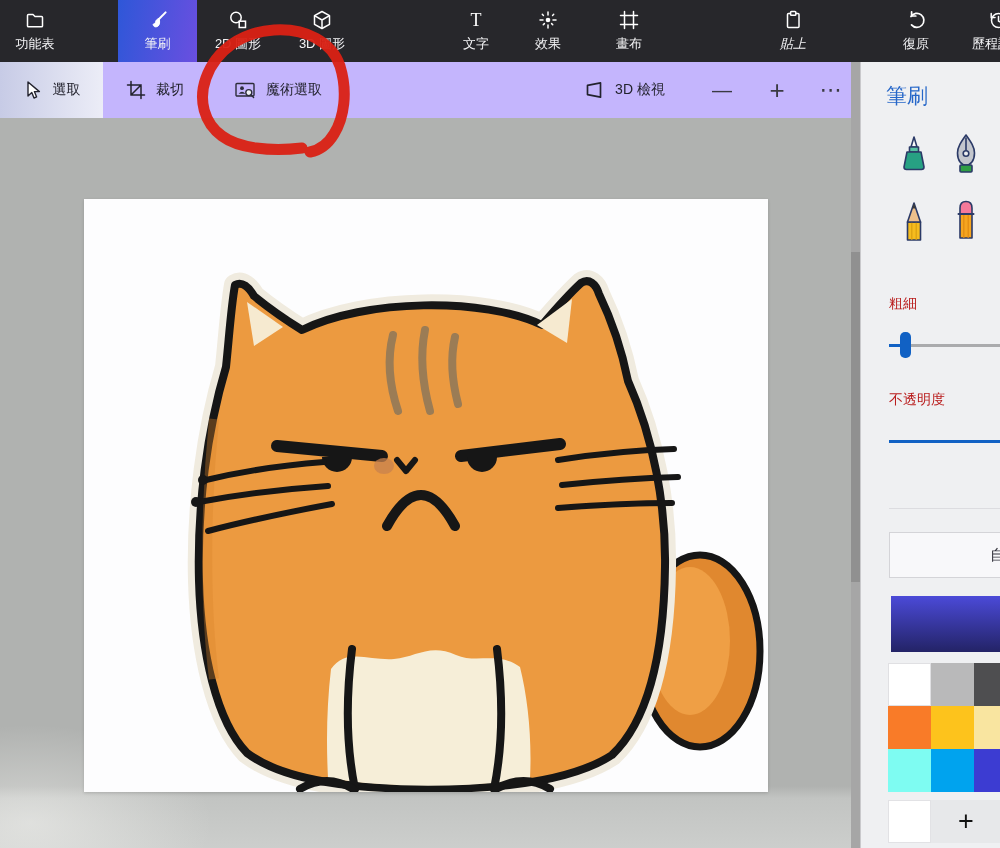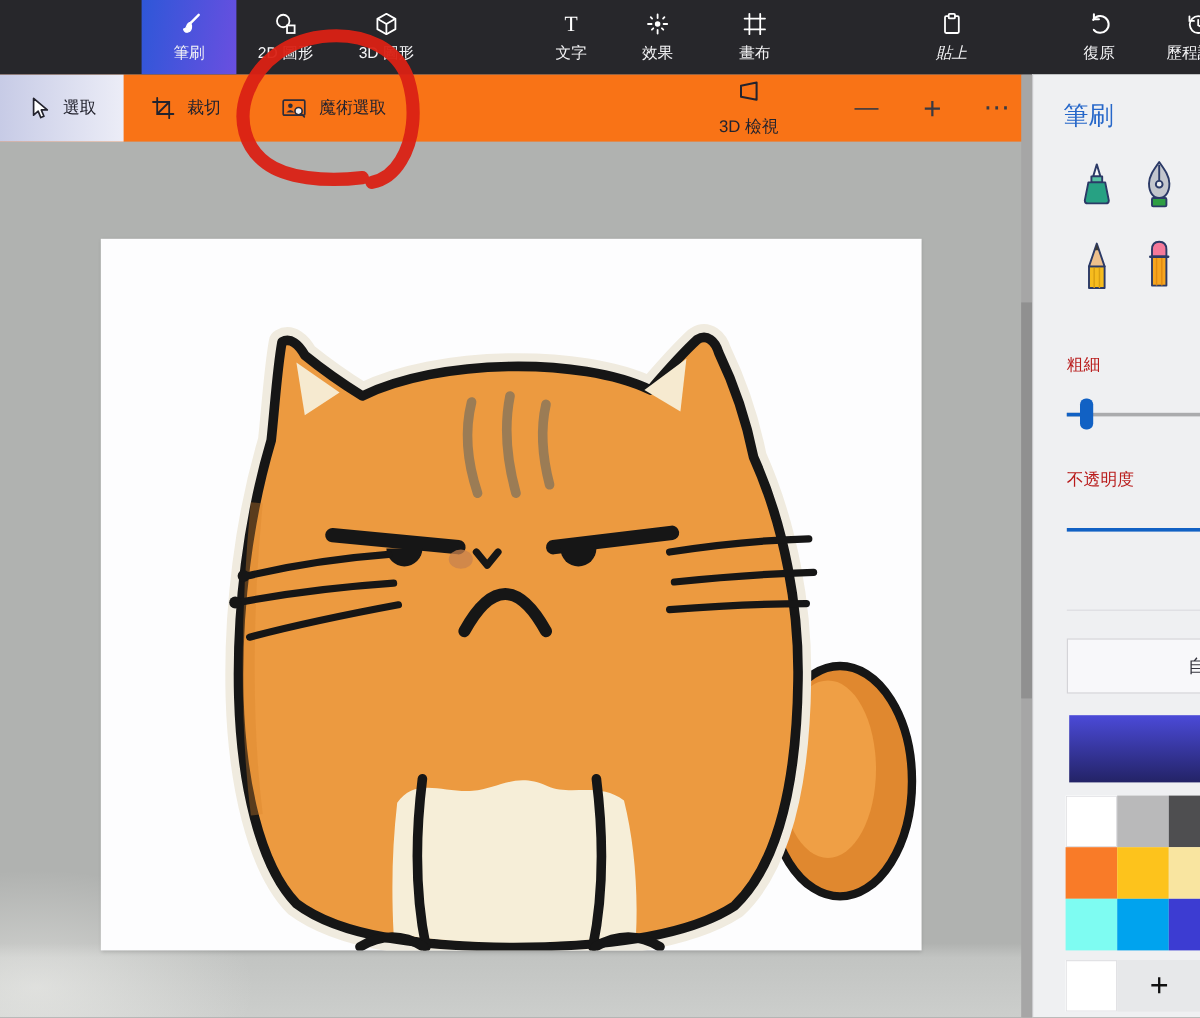--- a/index.html
+++ b/index.html
@@ -7,21 +7,21 @@
   body { font-family: "Liberation Sans", "DejaVu Sans", sans-serif; background:#b0b2b0; }
   #app { position:relative; width:1000px; height:848px; overflow:hidden; background:#b0b2b0; }
 
   
   .topbar { position:absolute; left:0; top:0; width:1000px; height:62px; background:#27272b; z-index:20; overflow:hidden; }
   .tb-item { position:absolute; top:0; height:62px; display:flex; flex-direction:column; align-items:center; justify-content:center; gap:4px; color:#f4f4f6; font-size:13px; cursor:default; white-space:nowrap; }
   .tb-item svg { display:block; }
   .tb-item.active { background:linear-gradient(100deg,#2e57d8 0%,#6a4fe0 100%); }
 
   
-  .toolbar2 { position:absolute; left:0; top:62px; width:852px; height:56px; background:#f97316; z-index:10; }
+  .toolbar2 { position:absolute; left:0; top:62px; width:852px; height:56px; background:#c4b5fd; z-index:10; }
   .t2-item { position:absolute; top:0; height:56px; display:flex; align-items:center; justify-content:center; gap:10px; color:#23232e; font-size:14px; white-space:nowrap; }
   .t2-item.selected { background:linear-gradient(90deg,#c7cbe6 0%,#ecedf7 100%); }
   .t2-glyph { font-size:20px; color:#3a3a42; }
 
   
   .workspace { position:absolute; left:0; top:118px; width:852px; height:730px; z-index:1;
     background-image:
       radial-gradient(ellipse 260px 140px at 30px 705px, rgba(243,243,240,.55), rgba(243,243,240,0) 70%),
       linear-gradient(180deg,#b0b2b0 0px,#b0b2b0 668px,#c2c4c2 680px,#cccecc 730px);
   }
@@ -54,20 +54,26 @@
   .addrow .white { width:43px; height:43px; background:#fff; box-shadow:inset 0 0 0 1px #e2e2e5; }
   .addrow .plus { flex:1; background:#e7e8ea; display:flex; align-items:center; justify-content:center; font-size:27px; color:#111; font-weight:400; }
 </style>
 </head>
 <body>
 
 <div id="app">
 
   <div class="topbar">
 
+    <div class="tb-item" style="left:4px;width:62px;">
+      <svg width="22" height="22" viewBox="0 0 22 22" fill="none" stroke="#fff" stroke-width="1.5" stroke-linejoin="round">
+          <path d="M3.5 17 V6.5 q0-1 1-1 h4.5 l2 2 h6.5 q1 0 1 1 V17 q0 .8-1 .8 h-13 q-1 0-1-.8 Z"></path>
+        </svg>
+      <span>功能表</span>
+    </div>
 
     <div class="tb-item active" style="left:118px;width:79px;">
       <svg width="22" height="22" viewBox="0 0 22 22" fill="none" stroke="#fff" stroke-width="2" stroke-linecap="round">
         <path d="M18.6 3.4 L12 10"></path>
         <path d="M11.7 9.6 C10 10 9 11.2 8.6 12.8 C8.3 14.2 7.4 15 6 15.3 C6.3 17.4 8 18.3 9.8 17.7 C12 17 12.8 15 12.6 12.4 Z" fill="#fff" stroke-width="1"></path>
       </svg>
       <span>筆刷</span>
     </div>
 
     <div class="tb-item" style="left:200px;width:76px;">
@@ -157,21 +163,21 @@
       <span>魔術選取</span>
     </div>
 
     <div class="t2-item" style="left:112px;width:86px;">
       <svg width="20" height="20" viewBox="0 0 20 20" fill="none" stroke="#23232e" stroke-width="1.5" stroke-linecap="round">
           <path d="M5 1.5 V15 H18.5 M1.5 5 H15 V18.5 M5 15 L15 5"></path>
         </svg>
       <span>裁切</span>
     </div>
 
-    <div class="t2-item" style="left:574px;width:100px;flex-direction:column;">
+    <div class="t2-item" style="left:574px;width:100px;">
       <svg width="22" height="22" viewBox="0 0 22 22" fill="none" stroke="#23232e" stroke-width="1.7" stroke-linejoin="round">
           <path d="M4.5 6.4 L17.5 3.8 V18.2 L4.5 15.6 Z"></path>
         </svg>
       <span>3D 檢視</span>
     </div>
 
     <div class="t2-item" style="left:702px;width:40px;">
       <span class="t2-glyph">—</span>
     </div>
     <div class="t2-item" style="left:757px;width:40px;">

